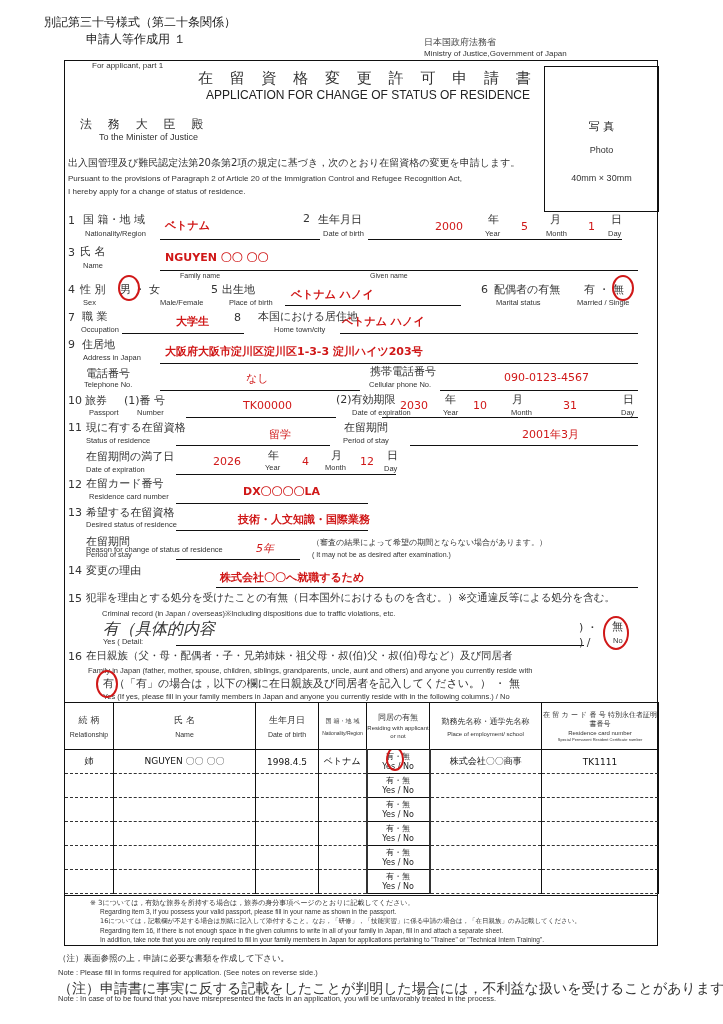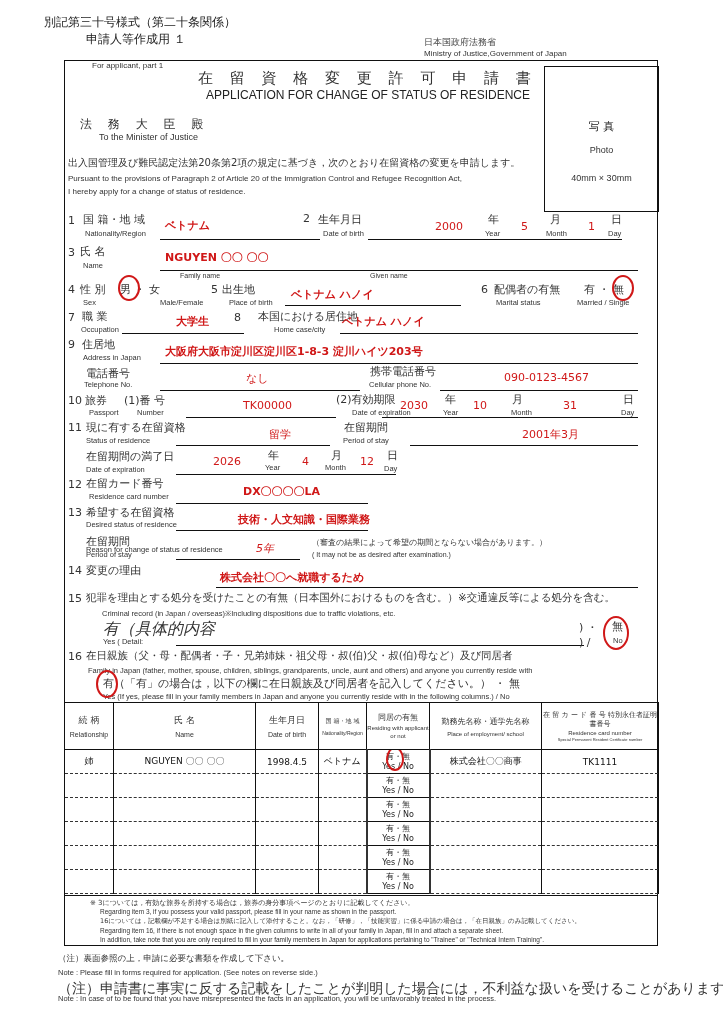--- a/index.html
+++ b/index.html
@@ -96,28 +96,28 @@
 <div class="circle" style="left:612px;top:275px;width:22px;height:26px;"></div>
 
 <div class="abs jp" style="left:68px;top:311px;">7</div>
 <div class="abs jp" style="left:82px;top:309px;">職 業</div>
 <div class="abs en" style="left:81px;top:325px;">Occupation</div>
 <div class="abs red" style="left:176px;top:314px;">大学生</div>
 <div class="line" style="left:122px;top:333px;width:122px;"></div>
 
 <div class="abs jp" style="left:234px;top:311px;">8</div>
 <div class="abs jp" style="left:258px;top:309px;">本国における居住地</div>
-<div class="abs en" style="left:274px;top:325px;">Home case/city</div>
+<div class="abs en" style="left:274px;top:325px;">Home town/city</div>
 <div class="abs red" style="left:342px;top:314px;">ベトナム  ハノイ</div>
 <div class="line" style="left:340px;top:333px;width:298px;"></div>
 
 <div class="abs jp" style="left:68px;top:338px;">9</div>
 <div class="abs jp" style="left:82px;top:337px;">住居地</div>
 <div class="abs en" style="left:83px;top:353px;">Address in Japan</div>
-<div class="abs red" style="left:165px;top:344px;">大阪府大阪市淀川区淀川区1-8-3  淀川ハイツ203号</div>
+<div class="abs red" style="left:165px;top:344px;">大阪府大阪市淀川区淀川区1-3-3  淀川ハイツ203号</div>
 <div class="line" style="left:160px;top:363px;width:478px;"></div>
 
 <div class="abs jp" style="left:86px;top:366px;">電話番号</div>
 <div class="abs en" style="left:84px;top:380px;">Telephone No.</div>
 <div class="abs red" style="left:246px;top:371px;font-weight:normal;">なし</div>
 <div class="line" style="left:160px;top:390px;width:200px;"></div>
 <div class="abs jp" style="left:370px;top:364px;">携帯電話番号</div>
 <div class="abs en" style="left:369px;top:380px;">Cellular phone No.</div>
 <div class="abs red" style="left:504px;top:371px;font-weight:normal;">090-0123-4567</div>
 <div class="line" style="left:440px;top:390px;width:198px;"></div>

